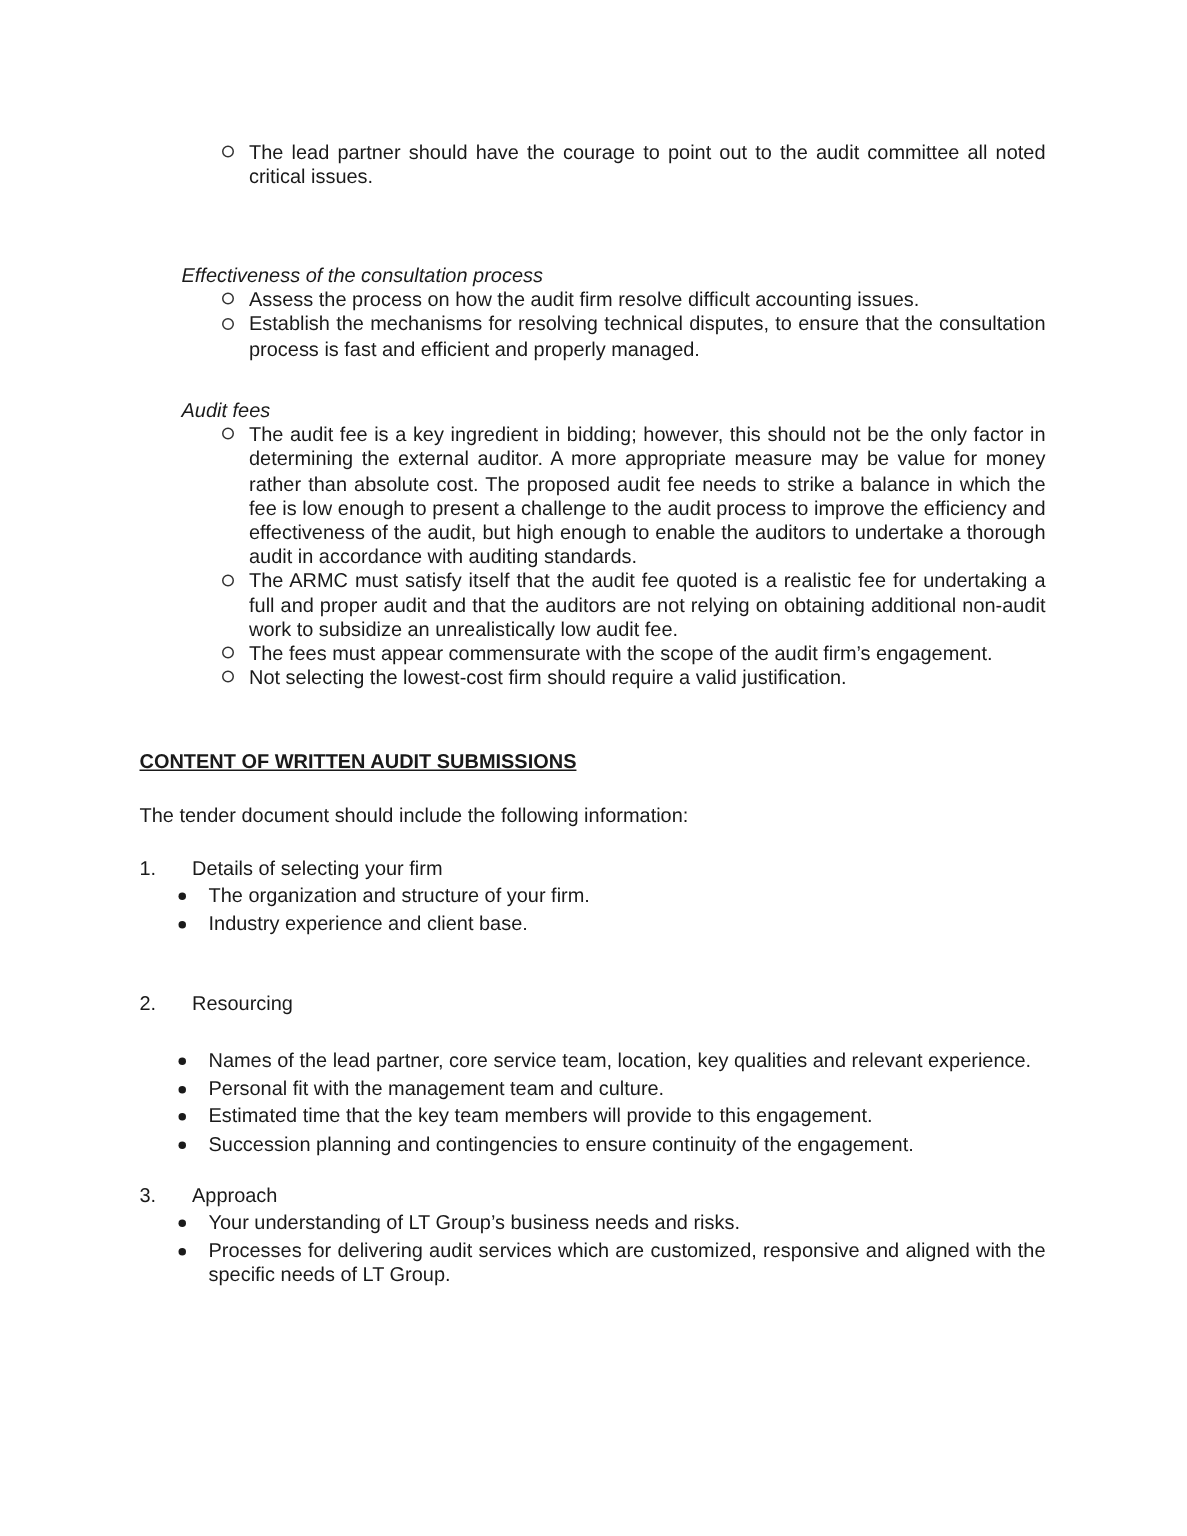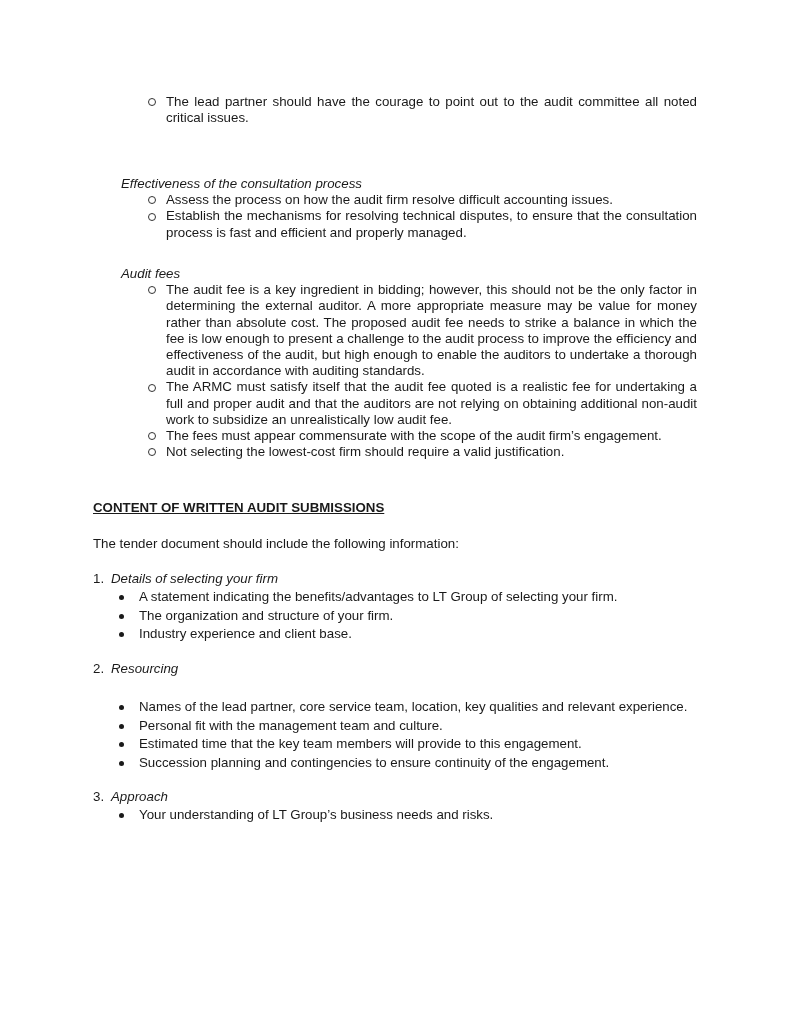--- a/index.html
+++ b/index.html
@@ -63,23 +63,22 @@
       font-weight: bold;
       text-decoration: underline;
     }
     .num-item .num {
       position: absolute;
       left: 0;
       top: 0;
     }
     .num-item .num-title {
       position: absolute;
-      left: 18px;
-      top: 0;
-      font-style: italic;
+      left: 35px;
+      top: 0;
     }
     .bullet-list {
       margin: 0;
       padding: 0;
       list-style: none;
     }
     .bullet-item {
       position: relative;
       padding-left: 23px;
       text-align: justify;
@@ -152,24 +151,20 @@
   <div class="block" style="left:93px; top:536px; width:604px;">
     <div>The tender document should include the following information:</div>
   </div>
 
   <div class="block num-item" style="left:93px; top:571px; width:604px; height:70px;">
     <span class="num">1.</span>
     <span class="num-title">Details of selecting your firm</span>
     <ul class="bullet-list" style="position:absolute; left:23px; top:18px; width:581px;">
       <li class="bullet-item">
         <span class="dot"></span>
-        <span>A statement indicating the benefits/advantages to LT Group of selecting your firm.</span>
-      </li>
-      <li class="bullet-item">
-        <span class="dot"></span>
         <span>The organization and structure of your firm.</span>
       </li>
       <li class="bullet-item">
         <span class="dot"></span>
         <span>Industry experience and client base.</span>
       </li>
     </ul>
   </div>
 
   <div class="block num-item" style="left:93px; top:661px; width:604px; height:110px;">
@@ -196,16 +191,20 @@
   </div>
 
   <div class="block num-item" style="left:93px; top:789px; width:604px; height:110px;">
     <span class="num">3.</span>
     <span class="num-title">Approach</span>
     <ul class="bullet-list" style="position:absolute; left:23px; top:18px; width:581px;">
       <li class="bullet-item">
         <span class="dot"></span>
         <span>Your understanding of LT Group’s business needs and risks.</span>
       </li>
+      <li class="bullet-item">
+        <span class="dot"></span>
+        <span>Processes for delivering audit services which are customized, responsive and aligned with the specific needs of LT Group.</span>
+      </li>
     </ul>
   </div>
 
 </div>
 
 </body></html>

